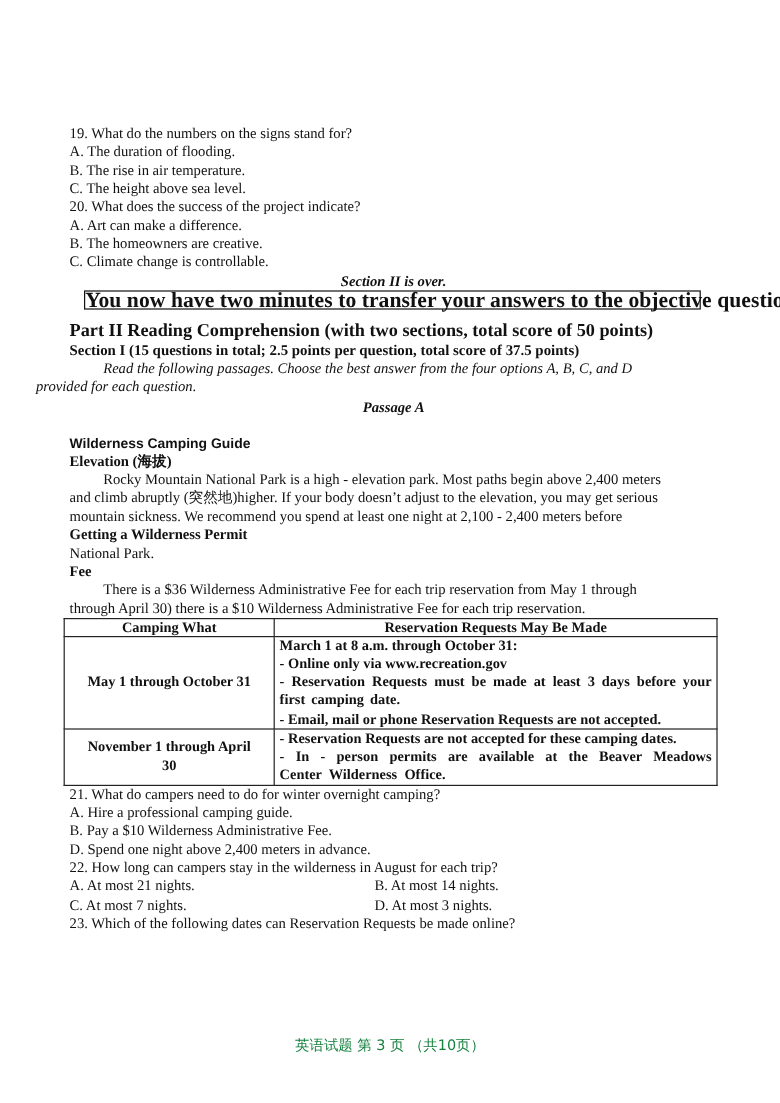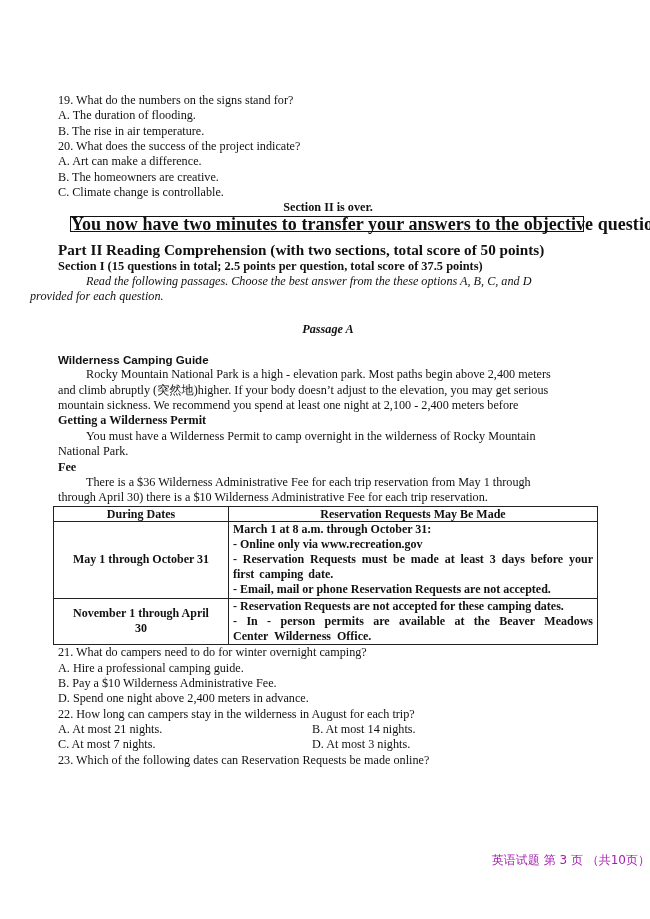--- a/index.html
+++ b/index.html
@@ -1,99 +1,100 @@
 <!DOCTYPE html>
 <html><head>
   <meta charset="utf-8">
   <style>
     html, body { margin: 0; padding: 0; background: #ffffff; }
     body {
       width: 650px; height: 919px; position: relative; overflow: hidden;
       font-family: "Liberation Serif", "DejaVu Serif", serif;
       color: #111111; font-size: 12.2px;
     }
-    .page { position: absolute; left: 0; top: 0; width: 650px; height: 808px; }
+    .page { position: absolute; left: 0; top: 11px; width: 650px; height: 808px; }
     .content { position: absolute; left: 58px; top: 93px; width: 540px; }
     .line { line-height: 15.35px; height: 15.35px; white-space: nowrap; }
     .center { text-align: center; }
-    .bold { font-weight: bold; }
+    .bold { font-weight: bold; font-style: italic; }
     .ital { font-style: italic; }
     .indent { text-indent: 28px; }
     .para { line-height: 15.35px; text-align: justify; }
     .notice {
       display: block; margin: 0 0 0 12px; width: 512px;
       border: 1.2px solid #111; font-weight: bold; text-align: center;
       line-height: 14px; height: 14px; font-size: 18px; white-space: nowrap;
       letter-spacing: 0.05px;
     }
     .part-title { font-weight: bold; font-size: 15.2px; line-height: 18px; margin-top: 9px; white-space: nowrap; }
     .section-title { font-weight: bold; font-size: 12.4px; line-height: 15px; white-space: nowrap; }
-    .passage { font-weight: bold; font-style: italic; text-align: center; line-height: 15px; margin-top: 18px; }
+    .passage { font-weight: bold; font-style: italic; text-align: center; line-height: 15px; margin-top: 1px; }
     .guide-title { font-weight: bold; line-height: 15px; margin-top: 15px; font-family: "Liberation Sans", "DejaVu Sans", sans-serif; font-size: 11.6px; }
     .head { font-weight: bold; line-height: 15.35px; }
     table.res {
       position: relative; left: -5px; width: 545px; border-collapse: collapse;
       font-size: 12px; margin-top: 0px;
     }
     table.res th, table.res td { border: 1.1px solid #222; padding: 0 2px; vertical-align: middle; font-weight: bold; }
     table.res th { font-weight: bold; line-height: 14px; height: 14px; }
     table.res th.c1, table.res td.c1 { width: 146px; text-align: center; }
     table.res td.c2 { text-align: justify; line-height: 15.2px; padding: 0 4px; }
     table.res td.c1 { line-height: 15.5px; text-align: center; }
     .opts2 { display: flex; line-height: 15.35px; height: 15.35px; white-space: nowrap; }
     .opts2 span:first-child { width: 254px; }
     .footer {
-      position: absolute; left: 0; width: 650px; top: 852px; text-align: right;
-      font-family: "DejaVu Sans", sans-serif; font-size: 12px; color: #a21caf;
+      position: absolute; left: 0; width: 650px; top: 852px; text-align: center;
+      font-family: "DejaVu Sans", sans-serif; font-size: 12px; color: #15803d;
     }
   </style>
 </head>
 <body>
 
 <div class="page">
   <div class="content">
 
     <div class="line">19. What do the numbers on the signs stand for?</div>
     <div class="line">A. The duration of flooding.</div>
     <div class="line">B. The rise in air temperature.</div>
+    <div class="line">C. The height above sea level.</div>
 
     <div class="line">20. What does the success of the project indicate?</div>
     <div class="line">A. Art can make a difference.</div>
     <div class="line">B. The homeowners are creative.</div>
     <div class="line">C. Climate change is controllable.</div>
 
     <div class="line center bold">Section II is over.</div>
     <div class="notice">You now have two minutes to transfer your answers to the objective question answer sheet.</div>
 
     <div class="part-title">Part II Reading Comprehension (with two sections, total score of 50 points)</div>
     <div class="section-title">Section I (15 questions in total; 2.5 points per question, total score of 37.5 points)</div>
     <div class="para ital indent">
-      <span>Read the following passages. Choose the best answer from the these options A, B, C, and D</span><br>
+      <span>Read the following passages. Choose the best answer from the four options A, B, C, and D</span><br>
       <span style="margin-left:-28px">provided for each question.</span>
     </div>
     <div class="passage">Passage A</div>
 
     <div class="guide-title">Wilderness Camping Guide</div>
 
+    <div class="head">Elevation (海拔)</div>
     <div class="line" style="padding-left:28px">Rocky Mountain National Park is a high - elevation park. Most paths begin above 2,400 meters</div>
     <div class="line">and climb abruptly (突然地)higher. If your body doesn’t adjust to the elevation, you may get serious</div>
     <div class="line">mountain sickness. We recommend you spend at least one night at 2,100 - 2,400 meters before</div>
 
     <div class="head">Getting a Wilderness Permit</div>
-    <div class="line" style="padding-left:28px">You must have a Wilderness Permit to camp overnight in the wilderness of Rocky Mountain</div>
     <div class="line">National Park.</div>
 
     <div class="head">Fee</div>
     <div class="line" style="padding-left:28px">There is a $36 Wilderness Administrative Fee for each trip reservation from May 1 through</div>
     <div class="line">through April 30) there is a $10 Wilderness Administrative Fee for each trip reservation.</div>
 
     <table class="res">
       <thead>
         <tr>
-          <th class="c1">During Dates</th>
+          <th class="c1">Camping What</th>
           <th>Reservation Requests May Be Made</th>
         </tr>
       </thead>
       <tbody>
         <tr>
           <td class="c1">May 1 through October 31</td>
           <td class="c2">
             <div>March 1 at 8 a.m. through October 31:</div>
             <div>- Online only via www.recreation.gov</div>
             <div style="text-align:justify;word-spacing:2px">- Reservation Requests must be made at least 3 days before your first camping date.</div>

